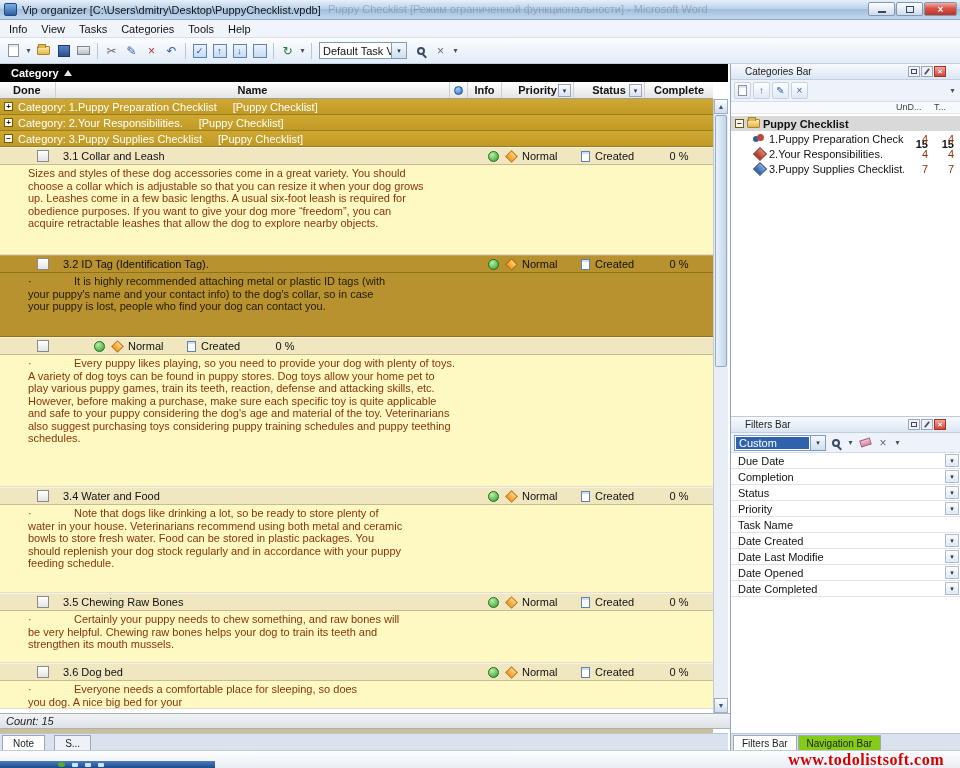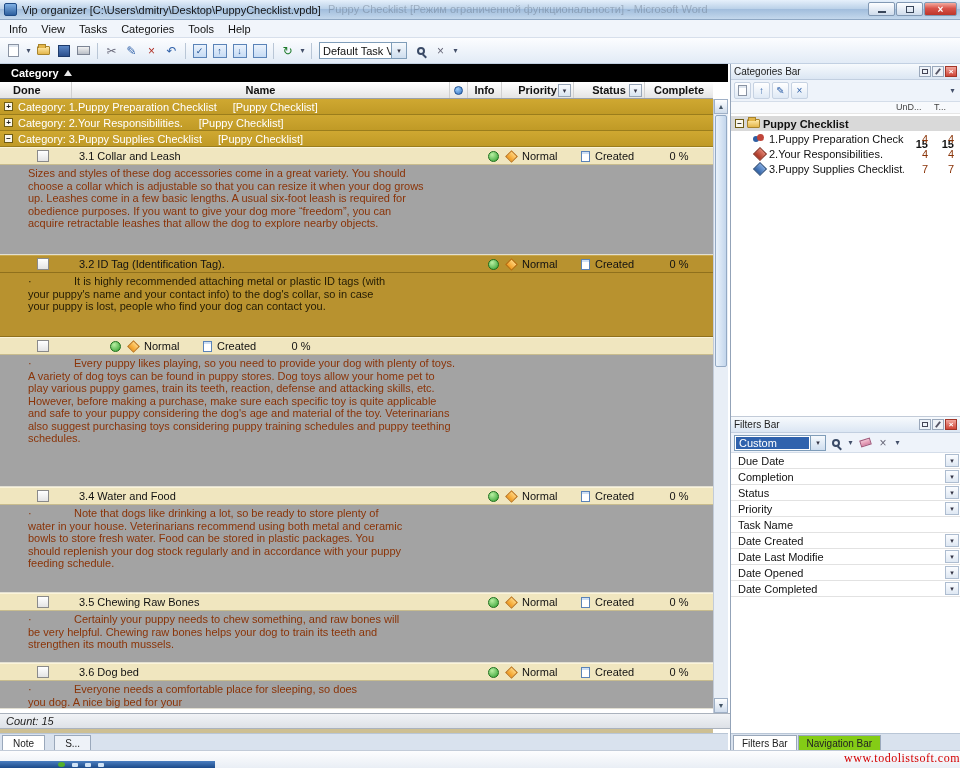--- a/index.html
+++ b/index.html
@@ -42,21 +42,21 @@
   
   .main { position:absolute; top:64px; left:0; right:0; bottom:18px; background:#fff; }
   .left-pane { position:absolute; left:0; top:0; bottom:0; width:728px; background:#fff; display:flex; flex-direction:column; }
 
   .cat-tab-bar { flex:0 0 18px; background:#000; color:#fff; display:flex; align-items:center; padding-left:2px; }
   .cat-tab { display:flex; align-items:center; gap:5px; padding:0 9px; font-weight:bold; }
   .tri { width:0; height:0; border-left:4px solid transparent; border-right:4px solid transparent; border-bottom:6px solid #e8e8e8; }
 
   .grid-header { flex:0 0 17px; width:713px; display:flex; background:linear-gradient(#ffffff,#e4e4e4); border-bottom:1px solid #9aa0a8; font-weight:bold; color:#111; }
   .gc { display:flex; align-items:center; justify-content:center; border-right:1px solid #d0d0d0; position:relative; }
-  .w-done { width:72px; justify-content:flex-start; padding-left:13px; }
+  .w-done { width:56px; justify-content:flex-start; padding-left:13px; }
   .w-name { flex:1; }
   .w-sort { width:18px; }
   .w-info { width:34px; }
   .w-prio { width:72px; }
   .w-status { width:71px; }
   .w-compl { width:68px; border-right:none; }
   .ddbtn { position:absolute; right:2px; top:2px; width:13px; height:13px; border:1px solid #98a6b8; background:linear-gradient(#fafcff,#d9e4f0); font-size:7px; font-weight:normal; display:flex; align-items:center; justify-content:center; color:#334; }
   .sorticon { width:9px; height:9px; border-radius:50%; background:radial-gradient(circle at 35% 30%,#9fd0ff,#2f6fbd); border:1px solid #1d4f92; }
 
   .rows { flex:0 0 614px; width:713px; position:relative; background:#fff; }
@@ -68,21 +68,21 @@
   .taskrow { height:18px; background:#f0e6bf; border-top:1px solid #fbf4da; border-bottom:1px solid #c8bc8e; display:flex; }
   .taskrow .gc { border-right:none; font-weight:normal; }
   .taskrow.sel { background:#b8922f; border-top-color:#caa94e; border-bottom-color:#8f701c; }
   .checkbox { width:12px; height:12px; background:linear-gradient(#ffffff,#e4e4e4); border:1px solid #8a8a8a; margin-left:24px; }
   .tname { justify-content:flex-start; padding-left:7px; color:#111; white-space:nowrap; overflow:hidden; }
   .orb { width:11px; height:11px; border-radius:50%; background:radial-gradient(circle at 35% 30%,#b9f0a2,#2f9e2f); border:1px solid #1d6e1d; margin-left:auto; margin-right:3px; }
   .pdiamond { width:9px; height:9px; background:linear-gradient(#ffd37a,#f09a1f); border:1px solid #b96c10; transform:rotate(45deg); margin:0 6px 0 5px; flex:0 0 9px; }
   .docicon { width:9px; height:11px; background:#fff; border:1px solid #5a83b8; box-shadow:inset 0 2px 0 #cfe0f4; margin:0 5px 0 7px; flex:0 0 9px; }
   .celltext { color:#111; }
 
-  .desc { position:relative; background:#a3a3a3; border-bottom:1px solid #e2dfd2; padding:2px 0 0 28px; color:#8a3408; overflow:hidden; }
+  .desc { position:relative; background:#fef9c3; border-bottom:1px solid #e2dfd2; padding:2px 0 0 28px; color:#8a3408; overflow:hidden; }
   .desc p { line-height:12.5px; text-indent:46px; }
   .desc.noind p { text-indent:0; }
   .desc .bullet { position:absolute; left:28px; top:2px; }
   .desc.sel { background:#b8922f; color:#231b04; border-bottom-color:#8f701c; }
   .d0 { height:90px; } .d0 p { width:402px; }
   .d1 { height:64px; } .d1 p { width:358px; }
   .d2 { height:132px; } .d2 p { width:428px; }
   .d3 { height:88px; } .d3 p { width:378px; }
   .d4 { height:52px; } .d4 p { width:384px; }
   .d5 { height:28px; } .d5 p { width:348px; }
@@ -93,21 +93,21 @@
   .ntab { height:15px; padding:0 10px; background:#eef2f8; border:1px solid #9aa8bb; border-bottom:none; display:flex; align-items:center; font-size:10px; color:#222; }
   .ntab.active { background:#fff; }
 
   .vscroll { position:absolute; right:0; top:35px; width:15px; height:614px; background:#e8eef6; border-left:1px solid #c2cbd8; }
   .varrow { height:15px; display:flex; align-items:center; justify-content:center; font-size:7px; color:#456; background:linear-gradient(#fdfeff,#cfdcec); border:1px solid #9fb0c6; }
   .varrow.down { position:absolute; bottom:0; left:0; right:0; }
   .vthumb { position:absolute; top:16px; left:1px; right:1px; height:252px; background:linear-gradient(90deg,#eaf2fb,#c3d6ec); border:1px solid #93a9c4; border-radius:2px; }
 
   
   .right-pane { position:absolute; left:730px; top:0; bottom:0; width:230px; background:#fff; border-left:1px solid #93a3b8; display:flex; flex-direction:column; }
-  .phead { flex:0 0 16px; background:linear-gradient(#f7fafd,#dbe6f3); border-bottom:1px solid #c2cfe0; display:flex; align-items:center; padding:0 3px; font-size:10px; color:#222; }
+  .phead { flex:0 0 16px; background:linear-gradient(#f7fafd,#dbe6f3); border-bottom:1px solid #c2cfe0; display:flex; align-items:center; padding:0 14px; font-size:10px; color:#222; }
   .ptitle { flex:1; }
   .picon { width:12px; height:11px; border:1px solid #9aa8bb; background:#eef2f8; margin-left:1px; display:flex; align-items:center; justify-content:center; font-size:7px; color:#445; }
   .picon .maxbox { width:6px; height:5px; border:1px solid #445; }
   .picon .pinshape { width:2px; height:7px; background:#556; transform:rotate(38deg); }
   .picon.closep { background:linear-gradient(#f2a79e,#cf4537); border-color:#a23528; color:#fff; font-weight:bold; font-size:8px; }
 
   .cats-section { flex:0 0 353px; display:flex; flex-direction:column; border-bottom:1px solid #c2cbd8; }
   .ptoolbar { flex:0 0 22px; background:#eef3fa; border-bottom:1px solid #d4dde9; display:flex; align-items:center; padding:0 3px; gap:2px; }
   .pti { width:17px; height:17px; border:1px solid #c6d2e2; border-radius:2px; background:linear-gradient(#fff,#dfe9f5); display:flex; align-items:center; justify-content:center; font-size:10px; color:#2d5fa8; }
   .ptoolbar .tcaret { margin-left:auto; }
@@ -140,21 +140,21 @@
   .shape-eraser { width:11px; height:7px; background:linear-gradient(#f4c2d2,#d984a4); border:1px solid #a05577; transform:rotate(-18deg); }
   .frow { flex:0 0 16px; border-bottom:1px solid #e2e2e2; display:flex; align-items:center; padding-left:7px; position:relative; background:#fff; color:#111; }
   .fdd { position:absolute; right:1px; top:1px; width:14px; height:13px; border:1px solid #aebdd0; background:linear-gradient(#fafcff,#dfe8f3); display:flex; align-items:center; justify-content:center; font-size:7px; color:#334; }
   .ffill { flex:1; background:#fff; }
   .ptabs { flex:0 0 17px; background:#d9e2ee; border-top:1px solid #b9c6d6; display:flex; align-items:flex-end; padding-left:2px; gap:1px; }
   .ptab { height:15px; padding:0 8px; background:#84cc16; border:1px solid #9aa8bb; border-bottom:none; display:flex; align-items:center; font-size:10px; color:#222; }
   .ptab.active { background:#fff; }
 
   
   .footer { position:absolute; left:0; right:0; bottom:0; height:18px; background:linear-gradient(#fdfdfe,#e9eef5); border-top:1px solid #c2cbd8; }
-  .url { position:absolute; right:0; top:0; font-family:"Liberation Serif","DejaVu Serif",serif; font-weight:normal; font-size:12px; color:#d40000; letter-spacing:.5px; }
+  .url { position:absolute; right:16px; top:0; font-family:"Liberation Serif","DejaVu Serif",serif; font-weight:bold; font-size:16px; color:#d40000; letter-spacing:.5px; }
   .taskbar-sliver { position:absolute; left:0; bottom:0; width:215px; height:7px; background:linear-gradient(#4a7ec0,#1c4a8a); display:flex; align-items:center; gap:7px; padding-left:58px; }
   .tb-dot { width:6px; height:4px; background:#cfe2f6; border-radius:1px; }
   .tb-dot.start { background:#53b02a; border-radius:50%; width:7px; height:5px; }
 </style>
 </head>
 <body>
 
 <div class="app">
 
   <div class="titlebar">

